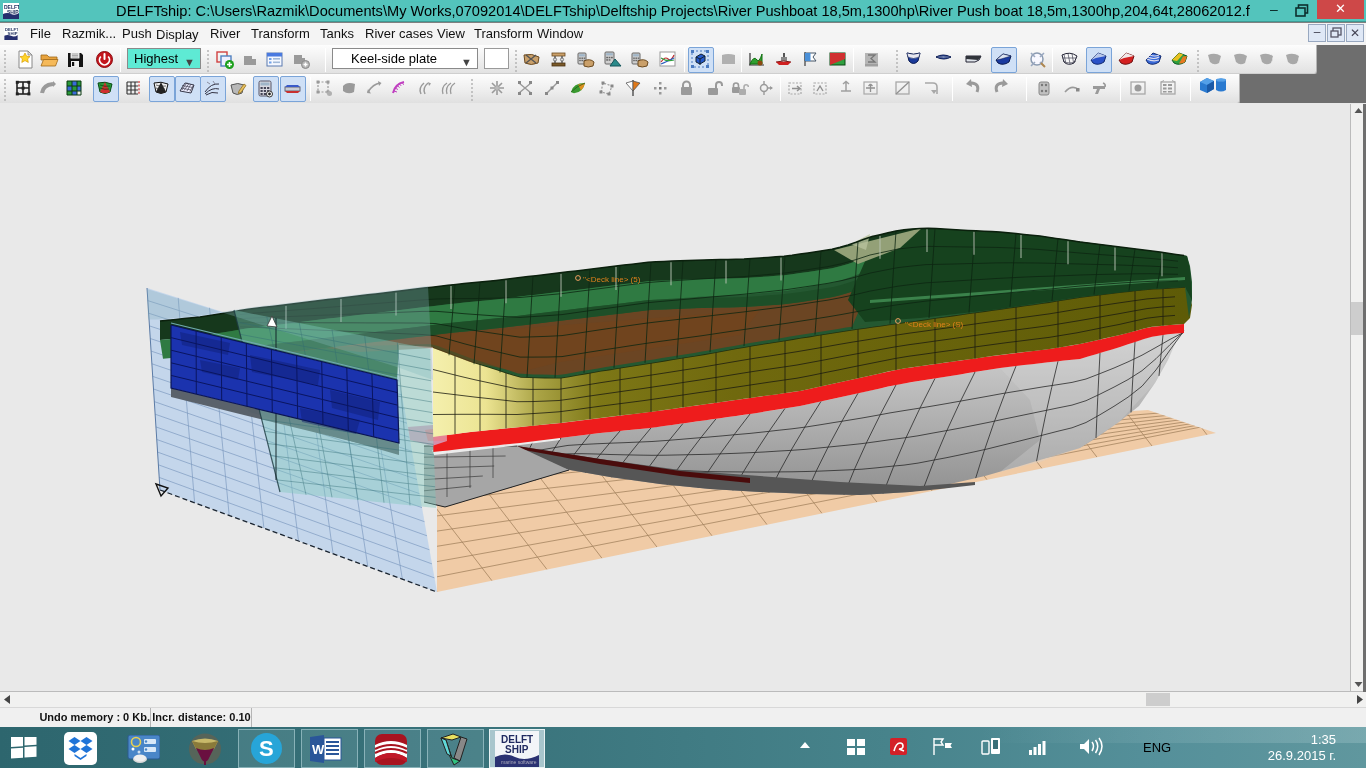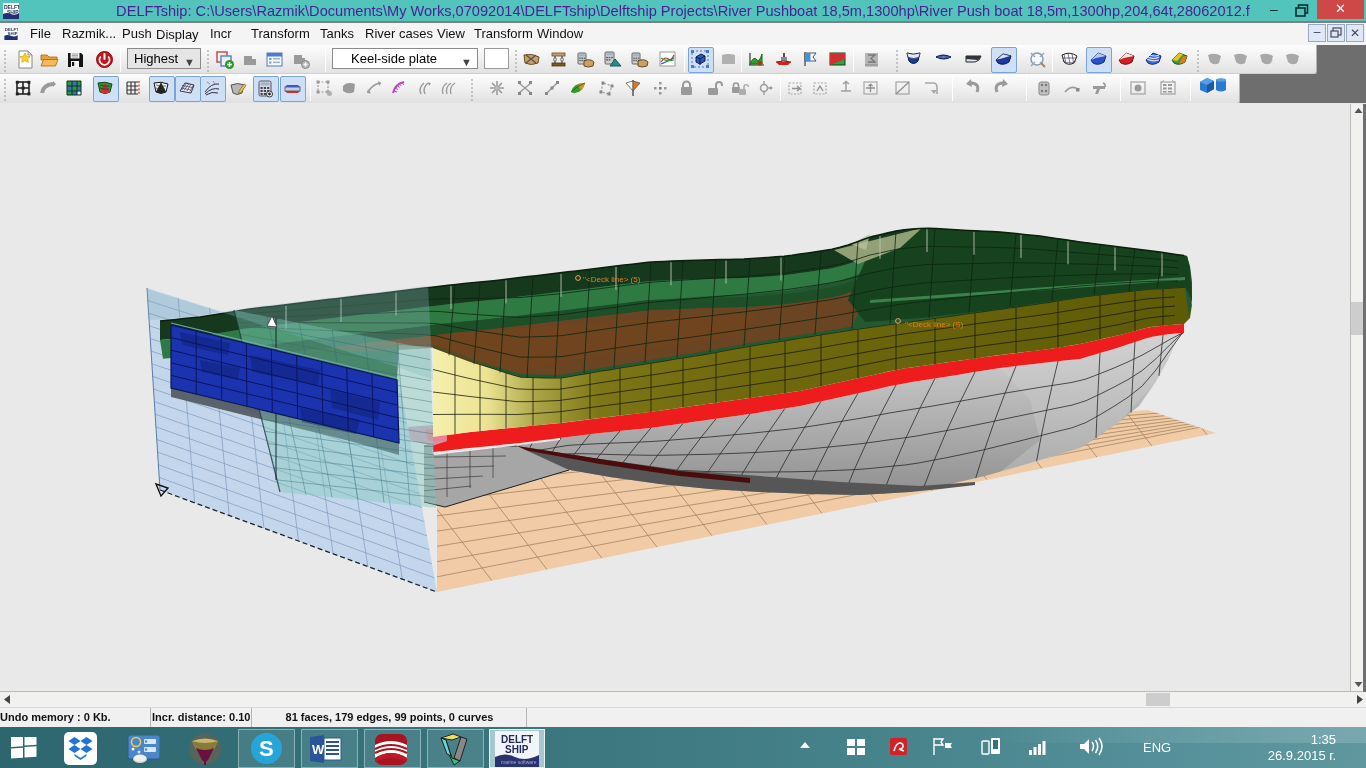--- a/index.html
+++ b/index.html
@@ -7,41 +7,41 @@
 </style></head>
 <body>
 
 <div class="abs" style="left:0;top:0;width:1366px;height:22px;background:#53c4bc;border-bottom:1px solid #3e9a94">
   <div class="abs" style="left:3px;top:3px"><svg width="16" height="16" viewBox="0 0 16 16">
         <rect width="16" height="16" fill="#fff"></rect>
         <text x="1" y="5.5" font-family="Liberation Sans" font-size="5" font-weight="bold" fill="#1a2a5a">DELFT</text>
         <text x="4" y="10.5" font-family="Liberation Sans" font-size="5" font-weight="bold" fill="#1a2a5a">SHIP</text>
         <path d="M0,11 q4,-2 8,0 t8,-1 v6 h-16 z" fill="#252e6e"></path>
       </svg></div>
-  <div class="abs" style="left:0;top:3px;width:1366px;text-align:center;font-size:14.6px;color:#4c1d95;white-space:nowrap">DELFTship: C:\Users\Razmik\Documents\My Works,07092014\DELFTship\Delftship Projects\River Pushboat 18,5m,1300hp\River Push boat 18,5m,1300hp,204,64t,28062012.f</div>
+  <div class="abs" style="left:0;top:3px;width:1366px;text-align:center;font-size:14.6px;color:#000000;white-space:nowrap">DELFTship: C:\Users\Razmik\Documents\My Works,07092014\DELFTship\Delftship Projects\River Pushboat 18,5m,1300hp\River Push boat 18,5m,1300hp,204,64t,28062012.f</div>
   <div class="abs" style="left:1264px;top:4px;width:20px;height:14px;color:#0d2f2d;font-size:14px;text-align:center;line-height:10px">–</div>
   <svg class="abs" style="left:1295px;top:4px" width="14" height="13" viewBox="0 0 14 13">
       <rect x="3.5" y="1" width="9" height="8" fill="none" stroke="#0d2f2d" stroke-width="1.6"></rect>
       <rect x="1" y="4" width="9" height="8" fill="#53c4bc" stroke="#0d2f2d" stroke-width="1.6"></rect>
     </svg>
   <div class="abs" style="left:1317px;top:0;width:47px;height:19px;background:#ce4848;color:#fff;font-size:13px;text-align:center;line-height:18px">✕</div>
 </div>
 
 <div class="abs" style="left:0;top:23px;width:1366px;height:22px;background:#f4f4f4;font-size:13px;color:#111">
   <div class="abs" style="left:3px;top:2px;transform:scale(0.85)"><svg width="16" height="16" viewBox="0 0 16 16">
         <rect width="16" height="16" fill="#fff"></rect>
         <text x="1" y="5.5" font-family="Liberation Sans" font-size="5" font-weight="bold" fill="#1a2a5a">DELFT</text>
         <text x="4" y="10.5" font-family="Liberation Sans" font-size="5" font-weight="bold" fill="#1a2a5a">SHIP</text>
         <path d="M0,11 q4,-2 8,0 t8,-1 v6 h-16 z" fill="#252e6e"></path>
       </svg></div>
   <span style="position:absolute;left:30px;top:3px">File</span>
     <span style="position:absolute;left:62px;top:3px">Razmik...</span>
     <span style="position:absolute;left:122px;top:3px">Push</span>
     <span style="position:absolute;left:156px;top:4px">Display</span>
-    <span style="position:absolute;left:210px;top:3px">Incr</span>
+    <span style="position:absolute;left:210px;top:3px">River</span>
     <span style="position:absolute;left:251px;top:3px">Transform</span>
     <span style="position:absolute;left:320px;top:3px">Tanks</span>
     <span style="position:absolute;left:365px;top:3px">River cases</span>
     <span style="position:absolute;left:437px;top:3px">View</span>
     <span style="position:absolute;left:474px;top:3px">Transform</span>
     <span style="position:absolute;left:537px;top:3px">Window</span>
     <span style="position:absolute;left:595px;top:20px">Help</span>
   <div class="abs" style="left:1308px;top:1px;width:18px;height:18px;background:#dfe8f6;border:1px solid #98a8c0;color:#445;text-align:center;line-height:14px;font-size:12px">–</div>
   <div class="abs" style="left:1327px;top:1px;width:18px;height:18px;background:#dfe8f6;border:1px solid #98a8c0"><svg width="12" height="12" viewBox="0 0 12 12" style="margin:2px">
         <rect x="3" y="1" width="8" height="7" fill="none" stroke="#556" stroke-width="1.3"></rect>
@@ -79,21 +79,21 @@
     <rect x="5" y="11" width="8" height="6" fill="#f2f2f2"></rect>
     <rect x="6" y="12" width="2.2" height="4" fill="#141414"></rect>
   </svg>
 <svg style="position:absolute;left:95px;top:50px;" width="19" height="19" viewBox="0 0 19 19">
     <circle cx="9.5" cy="9.5" r="8" fill="#c3151c"></circle>
     <circle cx="9.5" cy="9.5" r="8" fill="none" stroke="#8c0d12" stroke-width="1"></circle>
     <path d="M9.5,4 v5" stroke="#fff" stroke-width="2" stroke-linecap="round"></path>
     <path d="M5.8,6.5 a5,5 0 1,0 7.4,0" fill="none" stroke="#fff" stroke-width="1.8"></path>
   </svg>
 <div style="position:absolute;left:120px;top:48px;width:1px;height:24px;background:#c0c0c0;border-right:1px solid #fff"></div>
-<div style="position:absolute;left:127px;top:48px;width:74px;height:21px;background:#e5e5e5;border:1px solid #8a8a8a;font:13px 'Liberation Sans',sans-serif;color:#000;line-height:20px;padding-left:6px;box-sizing:border-box">Highest<span style="position:absolute;right:5px;top:3px;color:#444;font-size:11px">▼</span></div>
+<div style="position:absolute;left:127px;top:48px;width:74px;height:21px;background:#5eead4;border:1px solid #8a8a8a;font:13px 'Liberation Sans',sans-serif;color:#000;line-height:20px;padding-left:6px;box-sizing:border-box">Highest<span style="position:absolute;right:5px;top:3px;color:#444;font-size:11px">▼</span></div>
 <svg style="position:absolute;left:206px;top:48px;" width="5" height="24" viewBox="0 0 5 24">
     <circle cx="2" cy="3" r="1" fill="#b5b5b5"></circle>
     <circle cx="2" cy="7" r="1" fill="#b5b5b5"></circle>
     <circle cx="2" cy="11" r="1" fill="#b5b5b5"></circle>
     <circle cx="2" cy="15" r="1" fill="#b5b5b5"></circle>
     <circle cx="2" cy="19" r="1" fill="#b5b5b5"></circle>
     <circle cx="2" cy="23" r="1" fill="#b5b5b5"></circle>
   </svg>
 <svg style="position:absolute;left:215px;top:50px;" width="19" height="19" viewBox="0 0 19 19">
     <rect x="2" y="2" width="10" height="10" fill="none" stroke="#d04040" stroke-width="1.4"></rect>
@@ -858,23 +858,22 @@
 <div class="abs" style="left:0;top:692px;width:15px;height:15px"><svg width="15" height="15">
       <path d="M4,7.5 l6,-4.5 v9 z" fill="#444"></path>
     </svg></div>
 <div class="abs" style="left:1352px;top:692px;width:15px;height:15px"><svg width="15" height="15">
       <path d="M11,7.5 l-6,-4.5 v9 z" fill="#444"></path>
     </svg></div>
 <div class="abs" style="left:1146px;top:693px;width:24px;height:13px;background:#cdcdcd"></div>
 <div class="abs" style="left:1363px;top:104px;width:3px;height:588px;background:#6e6e6e"></div>
 
 <div class="abs" style="left:0;top:707px;width:1366px;height:20px;background:#f0f0f0;border-top:1px solid #d8d8d8;font:bold 11px 'Liberation Sans',sans-serif;color:#111;white-space:nowrap">
-  <div class="abs" style="left:0;top:0;width:151px;height:20px;border-right:1px solid #b5b5b5;text-align:left;line-height:19px">Undo memory : 0 Kb.</div>
-  <div class="abs" style="left:152px;top:0;width:100px;height:20px;border-right:1px solid #b5b5b5;line-height:19px">Incr. distance: 0.10</div>
-  <div class="abs" style="left:253px;top:0;width:274px;height:20px;border-right:1px solid #b5b5b5;text-align:center;line-height:19px">81 faces, 179 edges, 99 points, 0 curves</div>
+  <div class="abs" style="left:0;top:0;width:151px;height:20px;border-right:1px solid #b5b5b5;text-align:right;line-height:19px">Undo memory : 0 Kb.</div>
+  <div class="abs" style="left:152px;top:0;width:100px;height:20px;border-right:1px solid #b5b5b5;text-align:center;line-height:19px">Incr. distance: 0.10</div>
 </div>
 <div style="position:absolute;left:0;top:727px;width:1366px;height:41px;background:linear-gradient(to right,#2d666e,#39737b 35%,#47838b 65%,#55909a 85%,#60979e)"></div>
 <div style="position:absolute;left:980px;top:727px;width:386px;height:16px;background:linear-gradient(to right,rgba(150,190,195,0),rgba(150,190,195,0.45))"></div>
 <svg style="position:absolute;left:11px;top:737px;" width="26" height="22" viewBox="0 0 26 22">
     <g fill="#fff">
       <rect x="0" y="0" width="12" height="10" transform="skewY(-4)"></rect>
       <rect x="13.5" y="-1" width="12" height="10.5" transform="skewY(-4)"></rect>
       <rect x="0" y="11.5" width="12" height="10" transform="skewY(-4)"></rect>
       <rect x="13.5" y="11" width="12" height="10.5" transform="skewY(-4)"></rect>
     </g>
@@ -975,14 +974,14 @@
       <rect x="1" y="12" width="3" height="5"></rect>
       <rect x="5.5" y="9" width="3" height="8"></rect>
       <rect x="10" y="6" width="3" height="11"></rect>
       <rect x="14.5" y="3" width="3" height="14"></rect>
     </g>
   </svg>
 <svg style="position:absolute;left:1078px;top:737px;" width="26" height="19" viewBox="0 0 26 19">
     <path d="M2,7 h4 l5,-5 v15 l-5,-5 h-4 z" fill="#fff"></path>
     <path d="M14,5 q3,4 0,9 M17.5,3 q4.5,6 0,13 M21,1 q6,8 0,17" stroke="#fff" stroke-width="1.5" fill="none"></path>
   </svg>
-<div style="position:absolute;left:1143px;top:740px;width:44px;height:16px;color:#ffffff;font:13px 'Liberation Sans',sans-serif">ENG</div>
+<div style="position:absolute;left:1143px;top:740px;width:44px;height:16px;color:#000000;font:13px 'Liberation Sans',sans-serif">ENG</div>
 <div style="position:absolute;left:1216px;top:732px;width:120px;height:32px;color:#fff;font:13px 'Liberation Sans',sans-serif;text-align:right;line-height:16px">1:35<br>26.9.2015 г.</div>
 
 </body></html>

